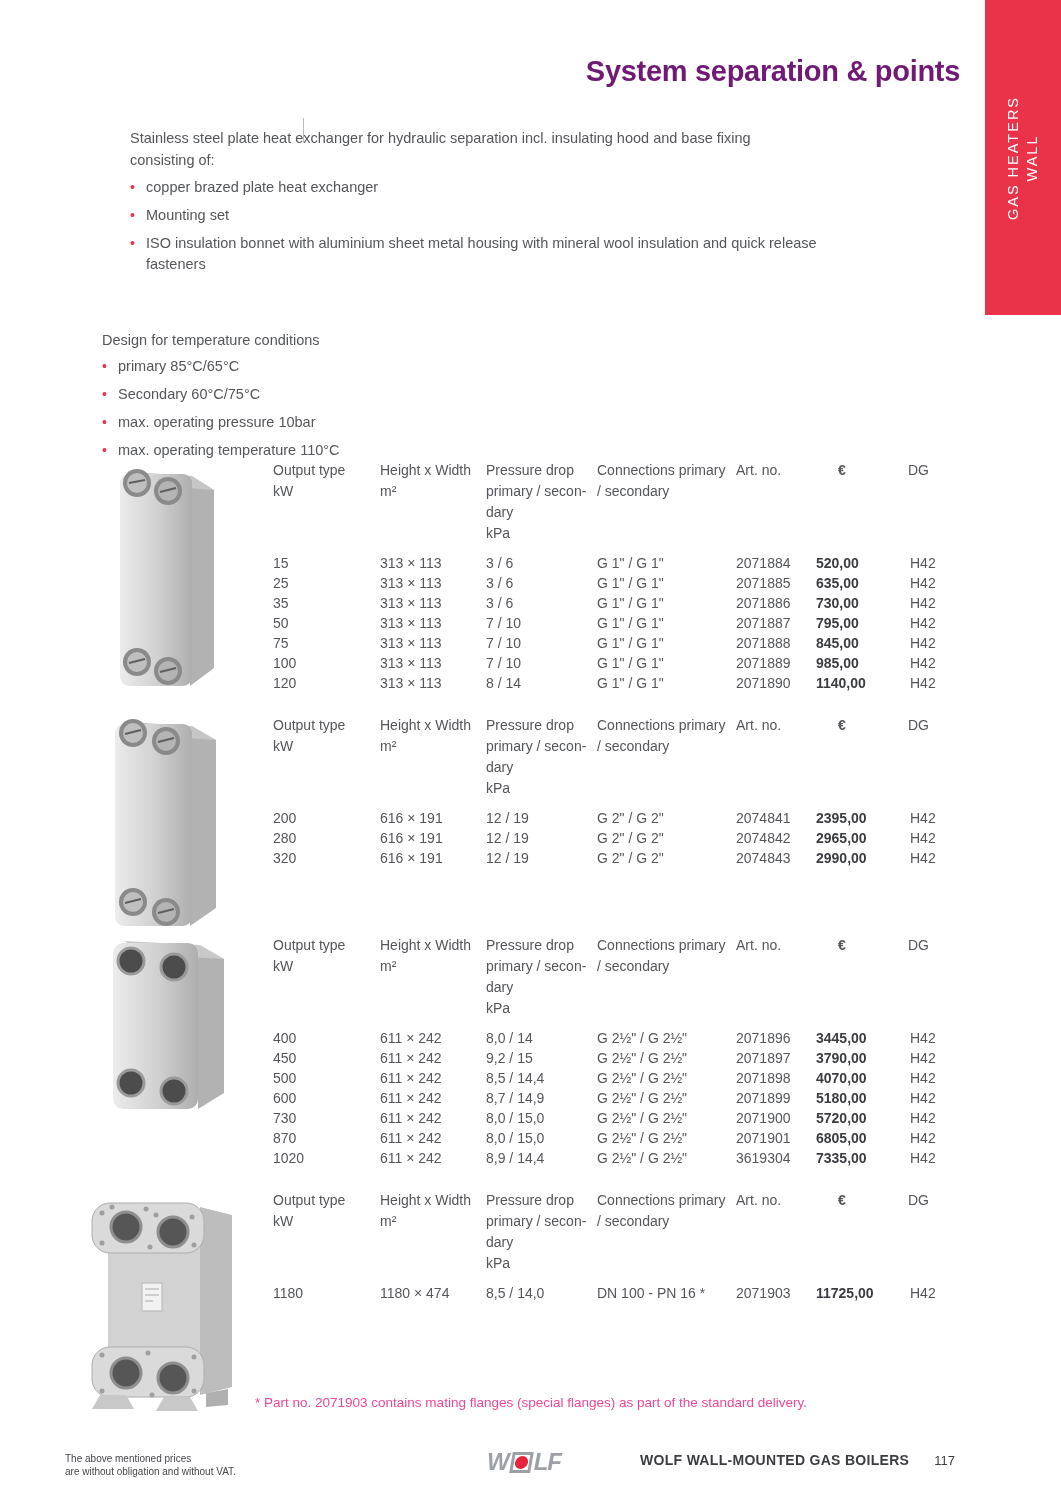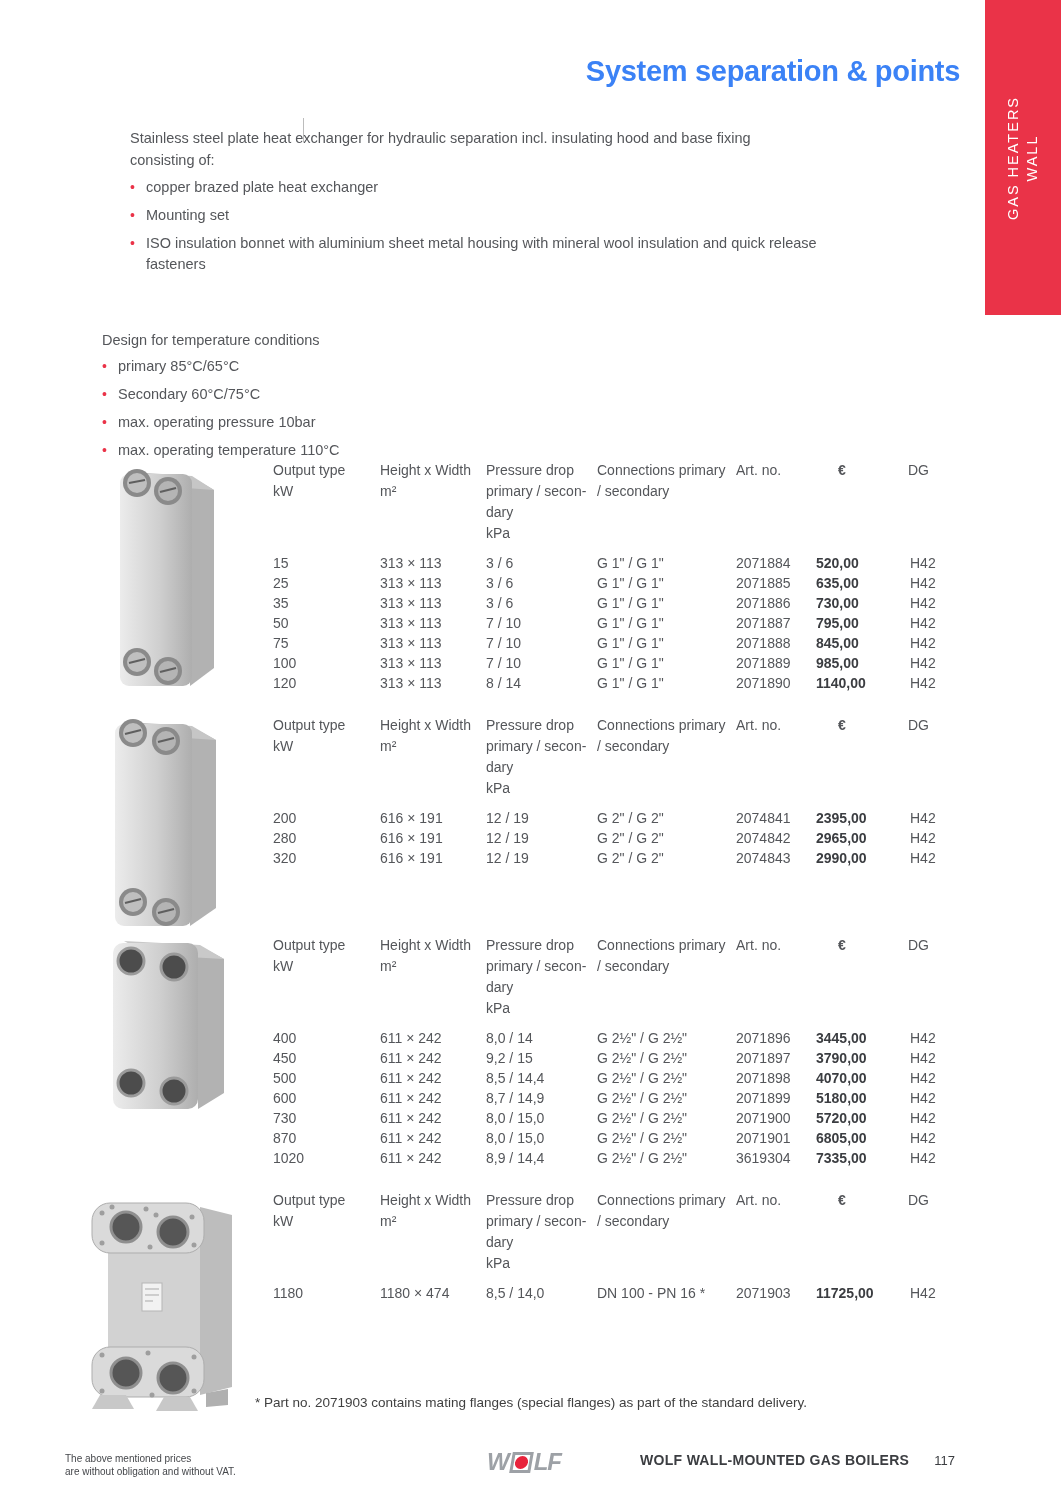--- a/index.html
+++ b/index.html
@@ -9,21 +9,21 @@
 
   
   .side-tab { position:absolute; top:0; right:0; width:76px; height:315px; background:#ea3348; }
   .side-tab-text { position:absolute; left:50%; top:50%; width:315px; height:76px;
     transform:translate(-50%,-50%) rotate(-90deg);
     display:flex; flex-direction:column; justify-content:center; align-items:center;
     color:#fff; font-size:14.5px; letter-spacing:2px; line-height:19px; }
 
   
   .title { position:absolute; top:55px; right:101px; font-size:29px; font-weight:bold;
-    letter-spacing:-0.3px; color:#3b82f6; white-space:nowrap; }
+    letter-spacing:-0.3px; color:#701a75; white-space:nowrap; }
 
   .stray-line { position:absolute; left:303px; top:118px; width:1px; height:24px; background:#bcbcbc; }
 
   
   .intro { position:absolute; left:102px; top:127px; width:718px; font-size:14.5px; line-height:22px;margin-left:28px; }
   .design { position:absolute; left:102px; top:330px; width:500px; font-size:14.5px; line-height:20px; }
   .bullets { margin-top:6px; }
   .bullet-item { display:flex; margin-bottom:7px; line-height:21px; }
   .design .bullet-item { margin-bottom:8px; line-height:20px; }
   .dot { color:#ea3348; width:16px; flex:0 0 16px; font-size:14px; }
@@ -44,21 +44,21 @@
   .t1 { top:460px; } .t2 { top:715px; } .t3 { top:935px; } .t4 { top:1190px; }
 
   
   .prod { position:absolute; }
   .p1 { left:112px; top:458px; }
   .p2 { left:106px; top:710px; }
   .p3 { left:108px; top:935px; }
   .p4 { left:82px;  top:1195px; }
 
   
-  .footnote { position:absolute; left:255px; top:1395px; font-size:13.5px; color:#404040; }
+  .footnote { position:absolute; left:255px; top:1395px; font-size:13.5px; color:#ec4899; }
   .footer-left { position:absolute; left:65px; top:1452px; font-size:10px; line-height:13px; color:#45474b; }
   .logo { position:absolute; left:487px; top:1448px; display:flex; align-items:center;
     font-style:italic; font-weight:bold; font-size:24px; color:#9da1a6; letter-spacing:-1px; }
   .logo-o { display:inline-block; width:21px; height:21px; border:3px solid #9da1a6;
     margin:0 2px; position:relative; transform:skewX(-10deg); }
   .logo-dot { position:absolute; left:1px; top:1px; width:13px; height:13px;
     border-radius:50%; background:#e8243c; }
   .footer-right { position:absolute; right:106px; top:1452px; display:flex; align-items:baseline; gap:25px; }
   .footer-right .booklet { font-size:14px; font-weight:bold; letter-spacing:0.3px; color:#3b3d41; white-space:nowrap; }
   .footer-right .pageno { font-size:13px; color:#3b3d41; }

